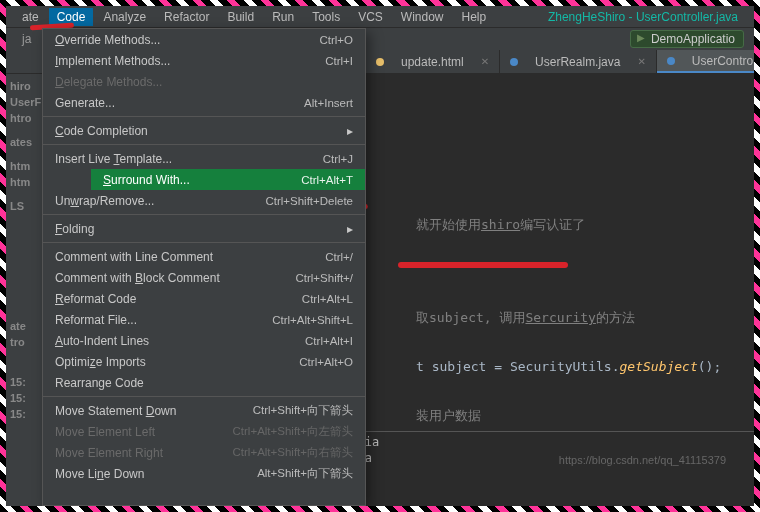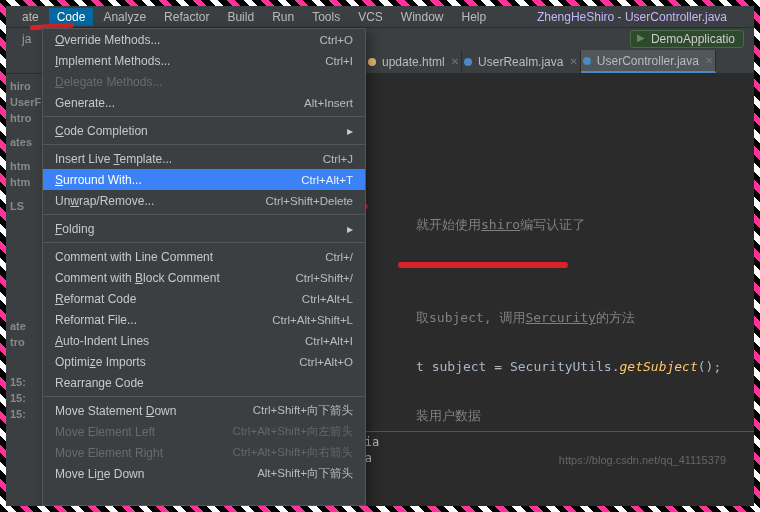--- a/index.html
+++ b/index.html
@@ -49,22 +49,22 @@
   .menubar .menu-item {
     padding: 2px 8px;
     cursor: default;
   }
   .menubar .menu-item.active {
     background: #0369a1;
     color: #fff;
   }
   .title {
     margin-left: auto;
-    margin-right: 27px;
-    color: #c4b5fd;
+    margin-right: 16px;
+    color: #14b8a6;
   }
   .crumb {
     height: 22px;
     background: #3c3f41;
     display: flex;
     align-items: center;
     padding-left: 16px;
     color: #999;
   }
   .crumb .right-btn {
@@ -85,22 +85,22 @@
     display: flex;
     align-items: stretch;
     background: #3c3f41;
     padding-left: 360px;
     gap: 0;
     border-bottom: 1px solid #2b2b2b;
   }
   .tab {
     display: flex;
     align-items: center;
-    padding: 0 2px;
-    gap: 6px;
+    padding: 0 10px;
+    gap: 17px;
     color: #bbb;
     background: #3c3f41;
     border-right: 1px solid #2b2b2b;
   }
   .tab.active {
     background: #515658;
     border-bottom: 2px solid #4a88c7;
   }
   .tab .dot { width: 8px; height: 8px; border-radius: 50%; }
   .dot.html{ background:#e8bf6a;}
@@ -168,21 +168,21 @@
   }
   .dropdown .row {
     display: flex;
     align-items: center;
     height: 21px;
     padding: 0 12px;
     color: #c8c8c8;
     cursor: default;
   }
   .dropdown .row.disabled { color: #6a6a6a; }
-  .dropdown .row.highlight { background: #3b82f6; color: #fff; }
+  .dropdown .row.highlight { background: #15803d; color: #fff; margin-left: 48px; }
   .dropdown .row .label { flex: 1; }
   .dropdown .row .sc { color: inherit; opacity:.9; font-size: 11.5px; }
   .dropdown .row .arrow { margin-left:4px; }
   .dropdown .sep { height: 1px; background: #555; margin: 3px 0; }
   .u { text-decoration: underline; }
   
   .anno { position:absolute; pointer-events:none; }
   .anno.red1 { top:18px; left:24px; width:44px; height:5px; background:#d8232a; border-radius:3px; transform:rotate(-4deg);}
   .anno.red2 { top:206px; left:52px; width:310px; height:5px; background:#d8232a; border-radius:3px; transform:rotate(-3deg);}
   .anno.red3 { top:256px; left:392px; width:170px; height:6px; background:#d8232a; border-radius:3px;}

